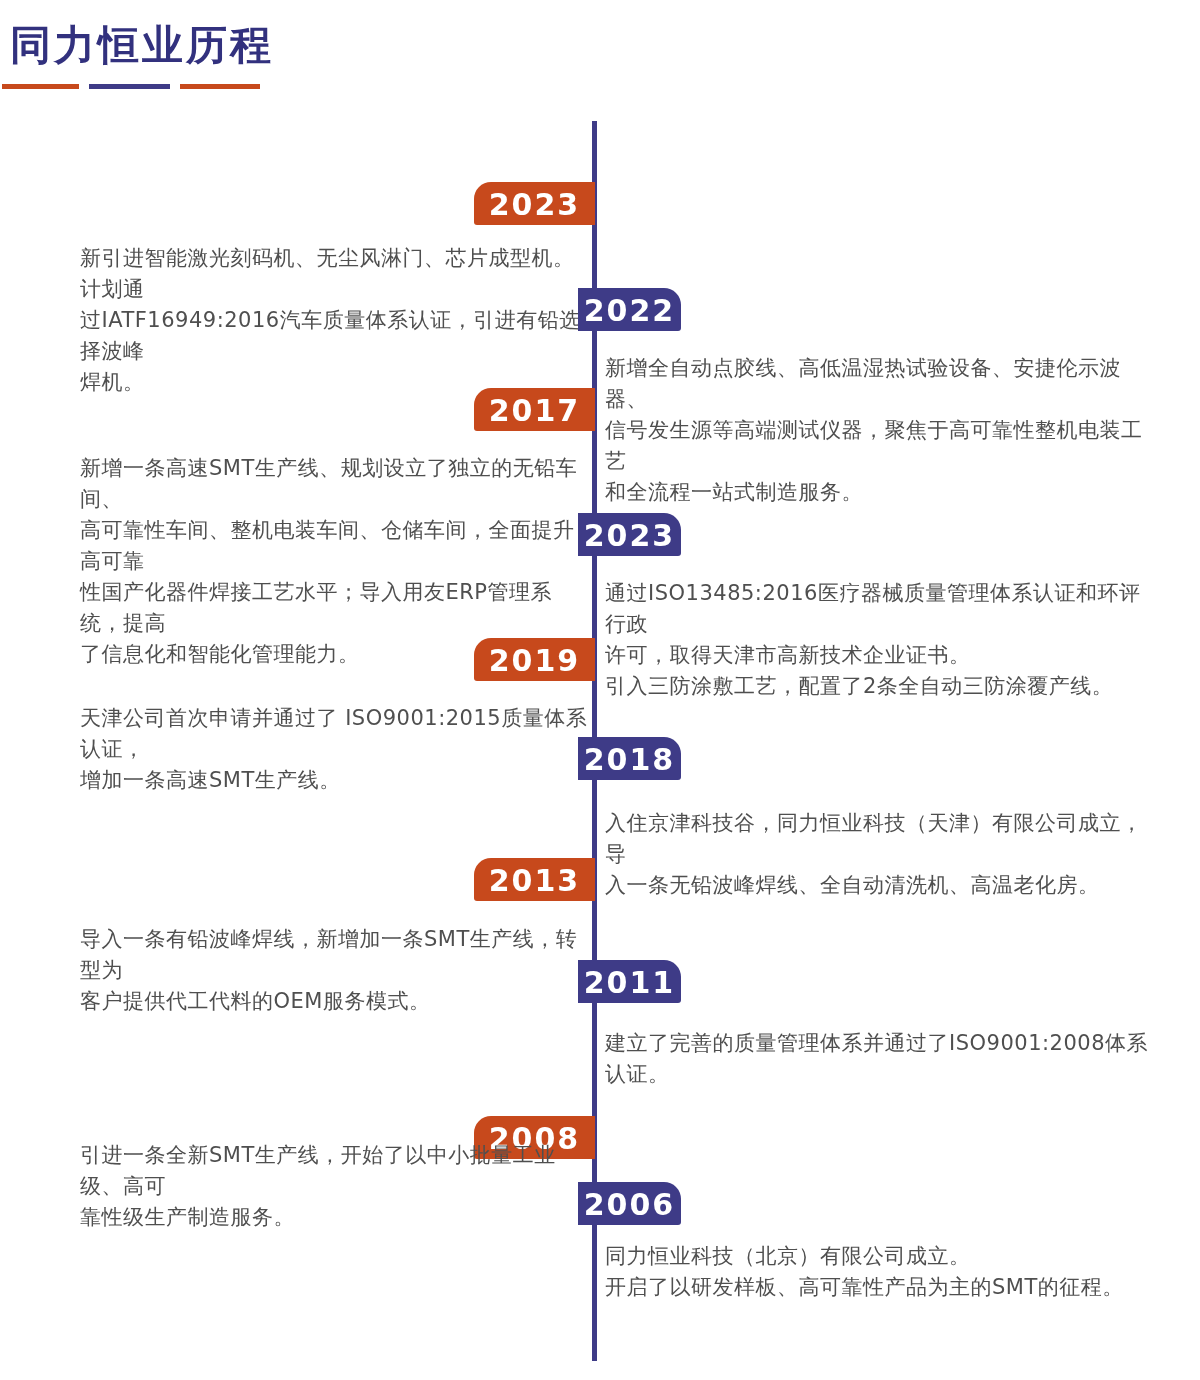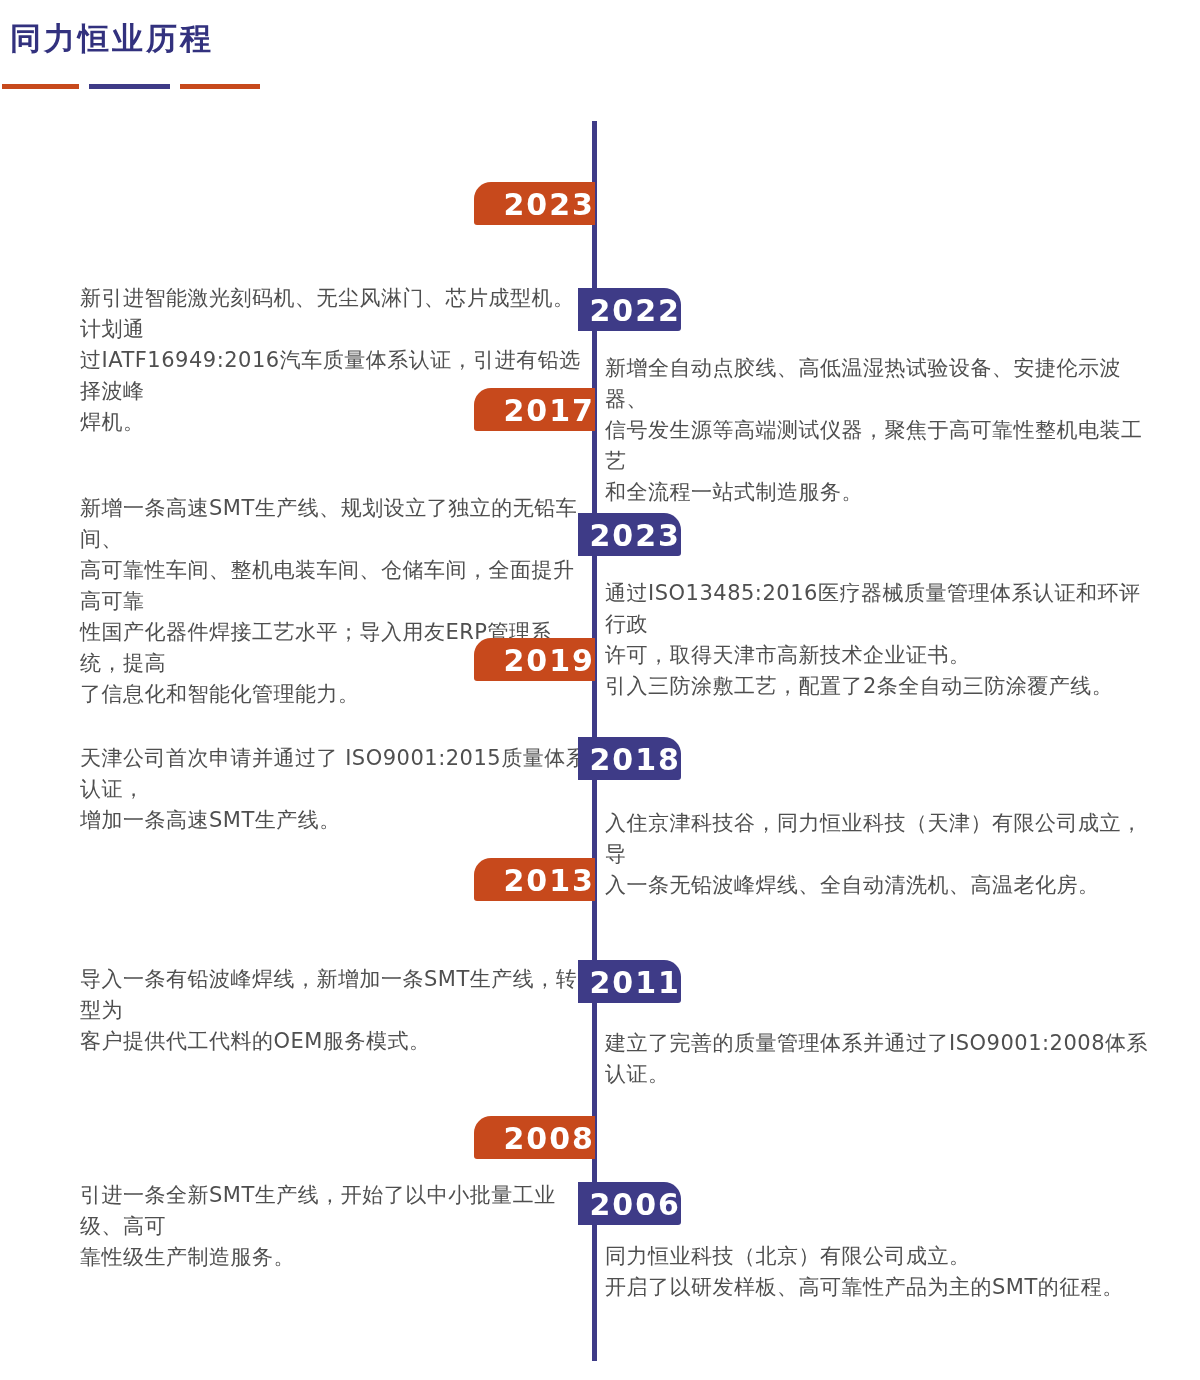--- a/index.html
+++ b/index.html
@@ -5,58 +5,58 @@
   html,body{margin:0;padding:0;}
   body{
     width:1200px;height:1380px;
     background:#ffffff;
     position:relative;
     font-family:"DejaVu Sans","Liberation Sans",sans-serif;
     overflow:hidden;
   }
   .page-title{
     position:absolute;left:10px;top:18px;
-    font-size:31px;font-weight:bold;
+    font-size:41px;font-weight:bold;
     color:var(--titleColor,#32317E);
     letter-spacing:3px;
   }
   .title-bar{
     position:absolute;top:84px;height:5px;
   }
   .title-bar.b1{left:2px;width:77px;background:var(--orange,#C7491C);}
   .title-bar.b2{left:89px;width:81px;background:var(--purple,#3E3B87);}
   .title-bar.b3{left:180px;width:80px;background:var(--orange,#C7491C);}
   .timeline-axis{
     position:absolute;left:592px;top:121px;
     width:5px;height:1240px;
     background:var(--purple,#3E3B87);
   }
   .badge{
     position:absolute;height:43px;line-height:45px;
     color:#ffffff;font-weight:bold;font-size:30px;
-    text-align:right;letter-spacing:2px;
+    text-align:center;letter-spacing:2px;
   }
   .badge.left{
     left:474px;width:121px;
     background:var(--orange,#C7491C);
     border-radius:17px 0 0 3px;
   }
   .badge.right{
     left:578px;width:103px;
     background:var(--purple,#3E3B87);
     border-radius:0 17px 3px 0;
   }
   .desc{
     position:absolute;
     font-size:21px;line-height:31px;
     color:var(--textColor,#4F4F4F);
     white-space:pre-line;
     letter-spacing:0.5px;
   }
-  .desc.left{left:80px;width:510px;margin-top:40px;}
+  .desc.left{left:80px;width:510px;}
   .desc.right{left:605px;width:545px;}
 </style>
 </head>
 <body style="--orange: #C7491C; --purple: #3E3B87; --titleColor: #32317E; --textColor: #4F4F4F;">
 
 <div class="page-title">同力恒业历程</div>
 <div class="title-bar b1"></div>
 <div class="title-bar b2"></div>
 <div class="title-bar b3"></div>
 

